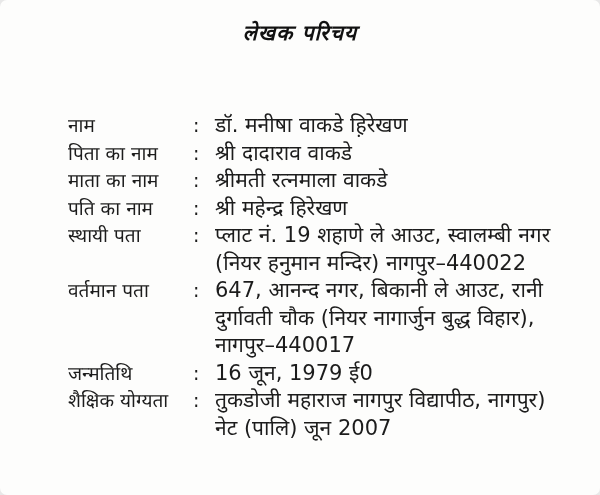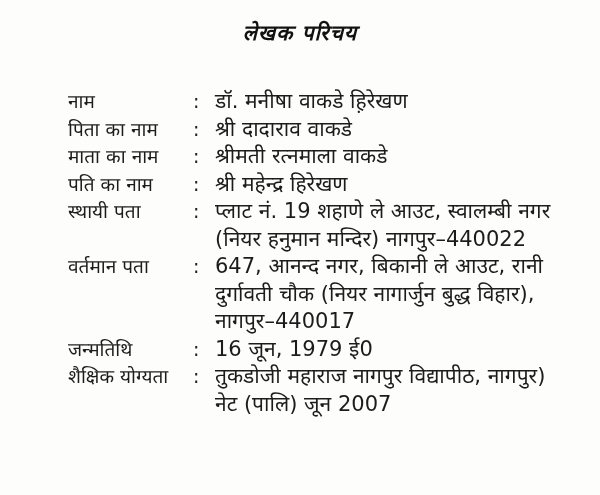--- a/index.html
+++ b/index.html
@@ -10,33 +10,34 @@
   .page {
     position: relative;
     width: 600px;
     height: 495px;
     margin: 0 auto;
     background: #fdfdfc;
     color: #1c1c1c;
     font-family: "DejaVu Sans", sans-serif;
     overflow: hidden;
     box-sizing: border-box;
+    border-radius: 7px;
   }
   .title {
     margin: 0;
     padding-top: 18px;
     text-align: center;
     font-size: 21px;
     font-weight: 700;
     font-style: italic;
     letter-spacing: 1px;
     color: #111;
   }
   .rows {
-    margin-top: 42px;
+    margin-top: 66px;
     padding-left: 68px;
     padding-right: 64px;
   }
   .row {
     display: flex;
     align-items: flex-start;
   }
   .label {
     width: 125px;
     flex: 0 0 125px;

